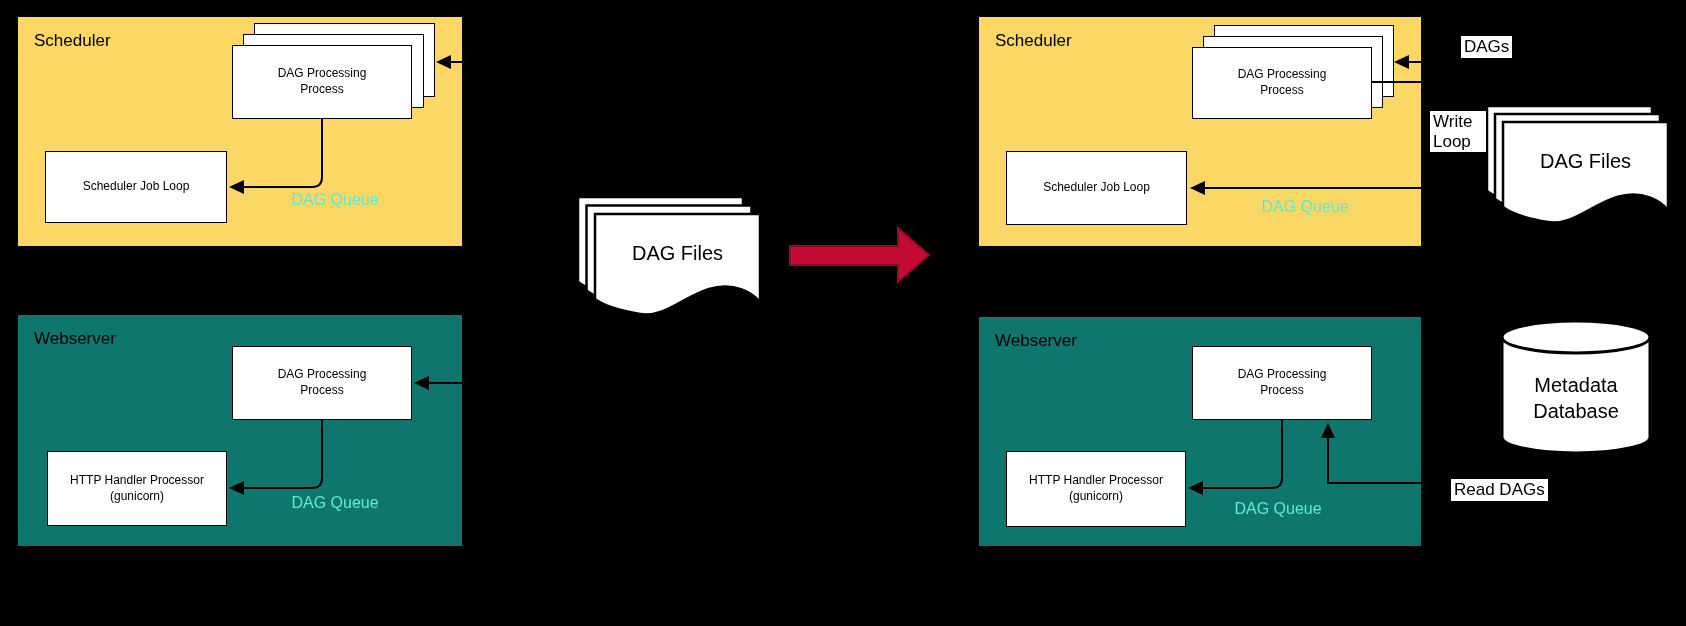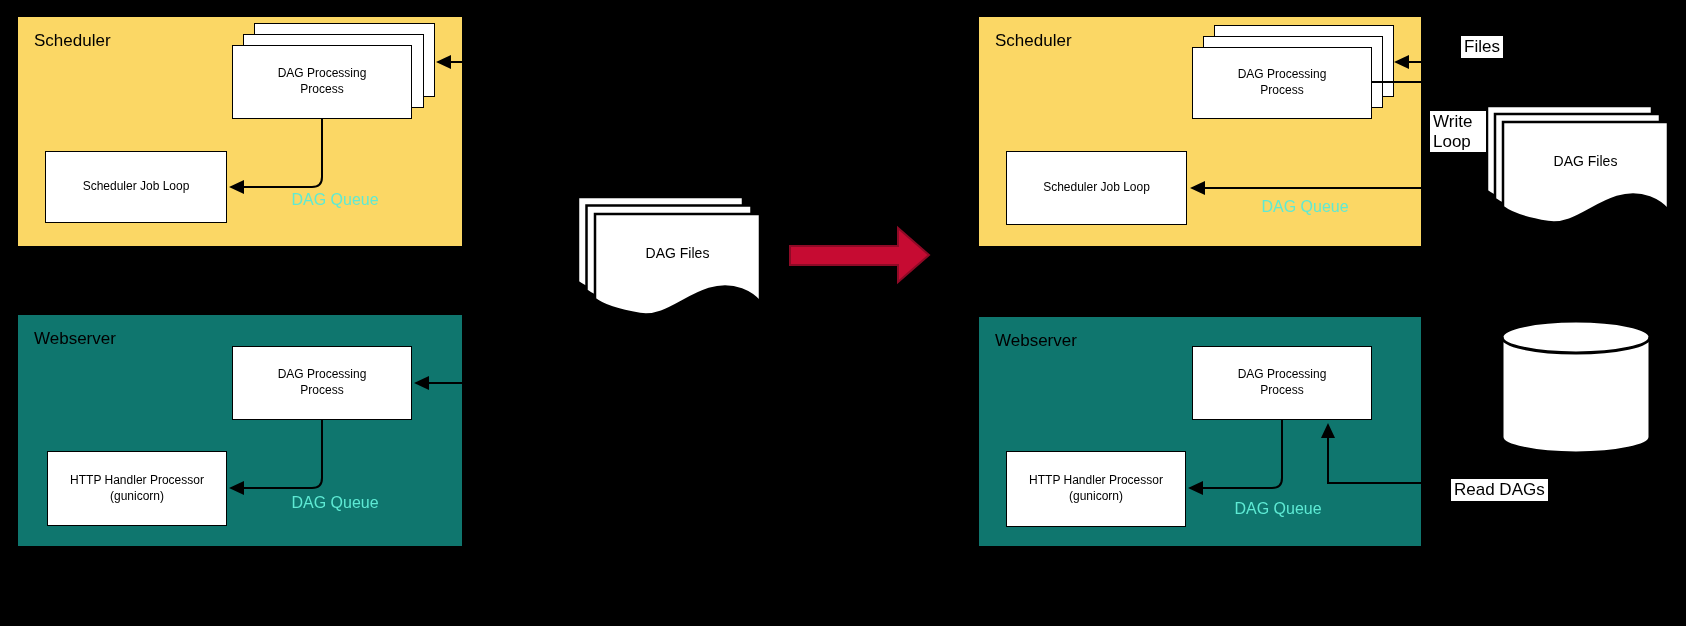--- a/index.html
+++ b/index.html
@@ -18,21 +18,21 @@
   }
   .stackbox{position:absolute;background:#FFFFFF;border:1.5px solid #000;box-sizing:border-box;z-index:1;}
   #overlay{position:absolute;left:0;top:0;z-index:2;pointer-events:none;}
   .elabel{position:absolute;font-size:16px;text-align:center;color:#5eead4;z-index:3;}
   .wlabel{
     position:absolute;background:#FFFFFF;color:#000;font-size:17px;line-height:1.15;
     padding:1px 3px;z-index:3;text-align:left;
   }
   .shapelabel{
     position:absolute;display:flex;align-items:center;justify-content:center;text-align:center;
-    font-size:14px;line-height:1.3;color:#000;z-index:3;box-sizing:border-box;
+    font-size:20px;line-height:1.3;color:#000;z-index:3;box-sizing:border-box;
   }
 </style>
 </head>
 <body>
 
 <div id="canvas">
 
   <div class="panel yellow" style="left:16px;top:15px;width:448px;height:233px">
     <div class="ptitle">Scheduler</div>
   </div>
@@ -88,26 +88,27 @@
   <div class="node" style="left:1192px;top:346px;width:180px;height:74px;padding:0 25px">
     <span>DAG Processing Process</span>
   </div>
 
   <div class="node" style="left:1006px;top:451px;width:180px;height:76px;padding:0 12px">
     <span>HTTP Handler Processor (gunicorn)</span>
   </div>
 
   <div class="elabel" style="left:1213px;top:500px;width:130px">DAG Queue</div>
 
-  <div class="wlabel" style="left:1461px;top:36px">Files</div>
+  <div class="wlabel" style="left:1461px;top:36px">DAGs</div>
   <div class="wlabel" style="left:1430px;top:111px;width:50px">Write Loop</div>
   <div class="wlabel" style="left:1451px;top:479px">Read DAGs</div>
 
   <div class="shapelabel" style="left:1503px;top:122px;width:165px;height:78px">DAG Files</div>
 
+  <div class="shapelabel" style="left:1502px;top:342px;width:148px;height:112px;padding:0 25px">Metadata Database</div>
 
   <svg id="overlay" width="1686" height="626" viewBox="0 0 1686 626">
     <defs>
       <path id="docshape" d="M0,0 H165 V88 C158,80 140,67 114,75 C88,83 69,104 45,100 C27,97 10,93 0,85 Z"></path>
     </defs>
 
     <g stroke="#000" stroke-width="2" fill="none">
       <path d="M562,62 H444"></path>
       <path d="M322,119 V177 Q322,187 312,187 H240"></path>
       <path d="M562,383 H424"></path>

